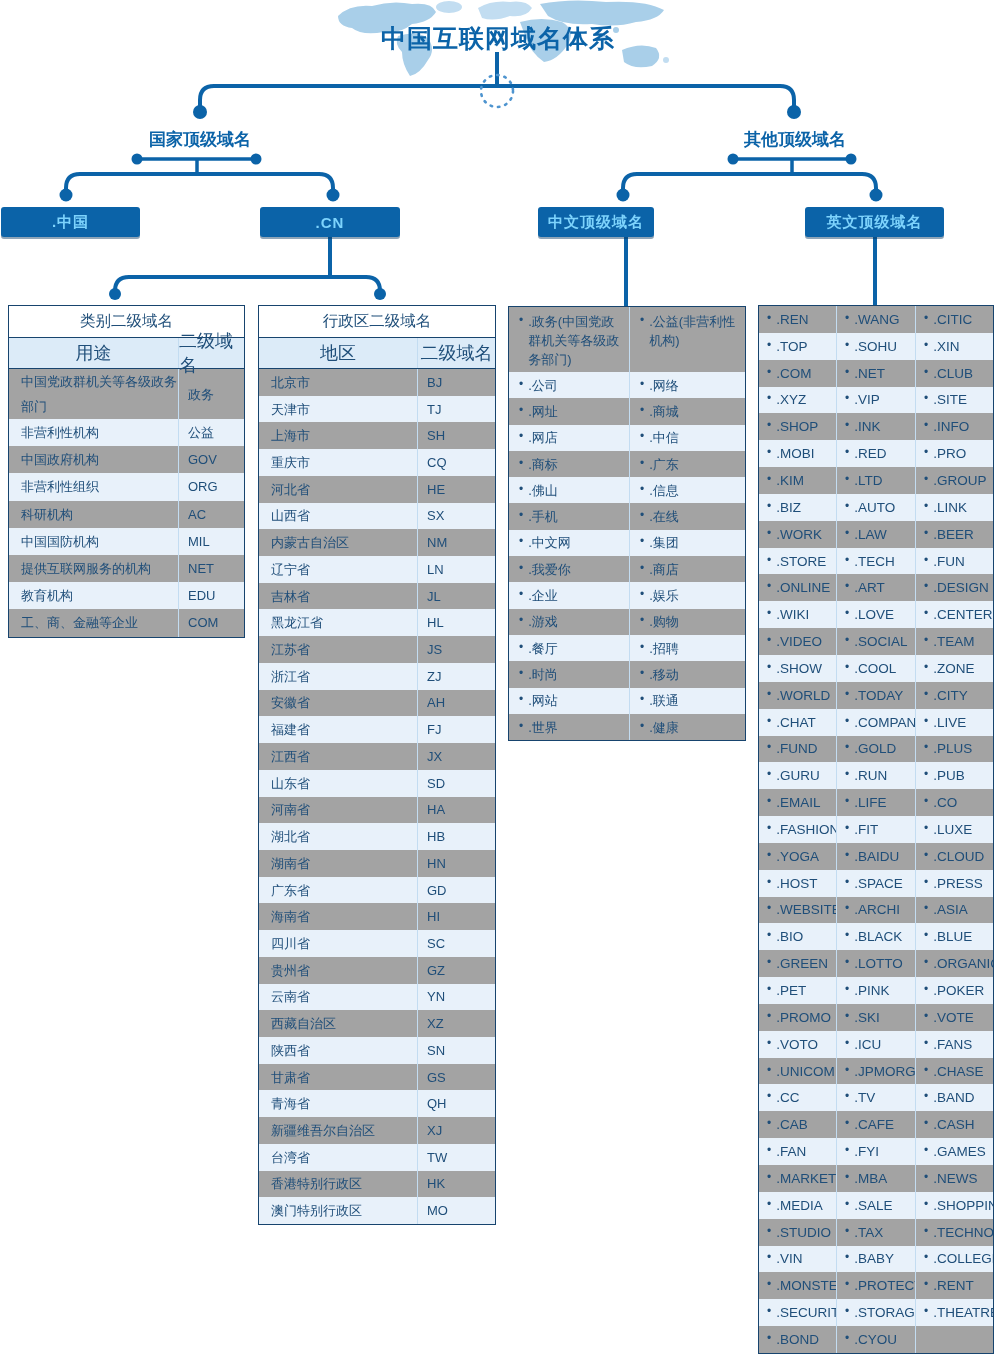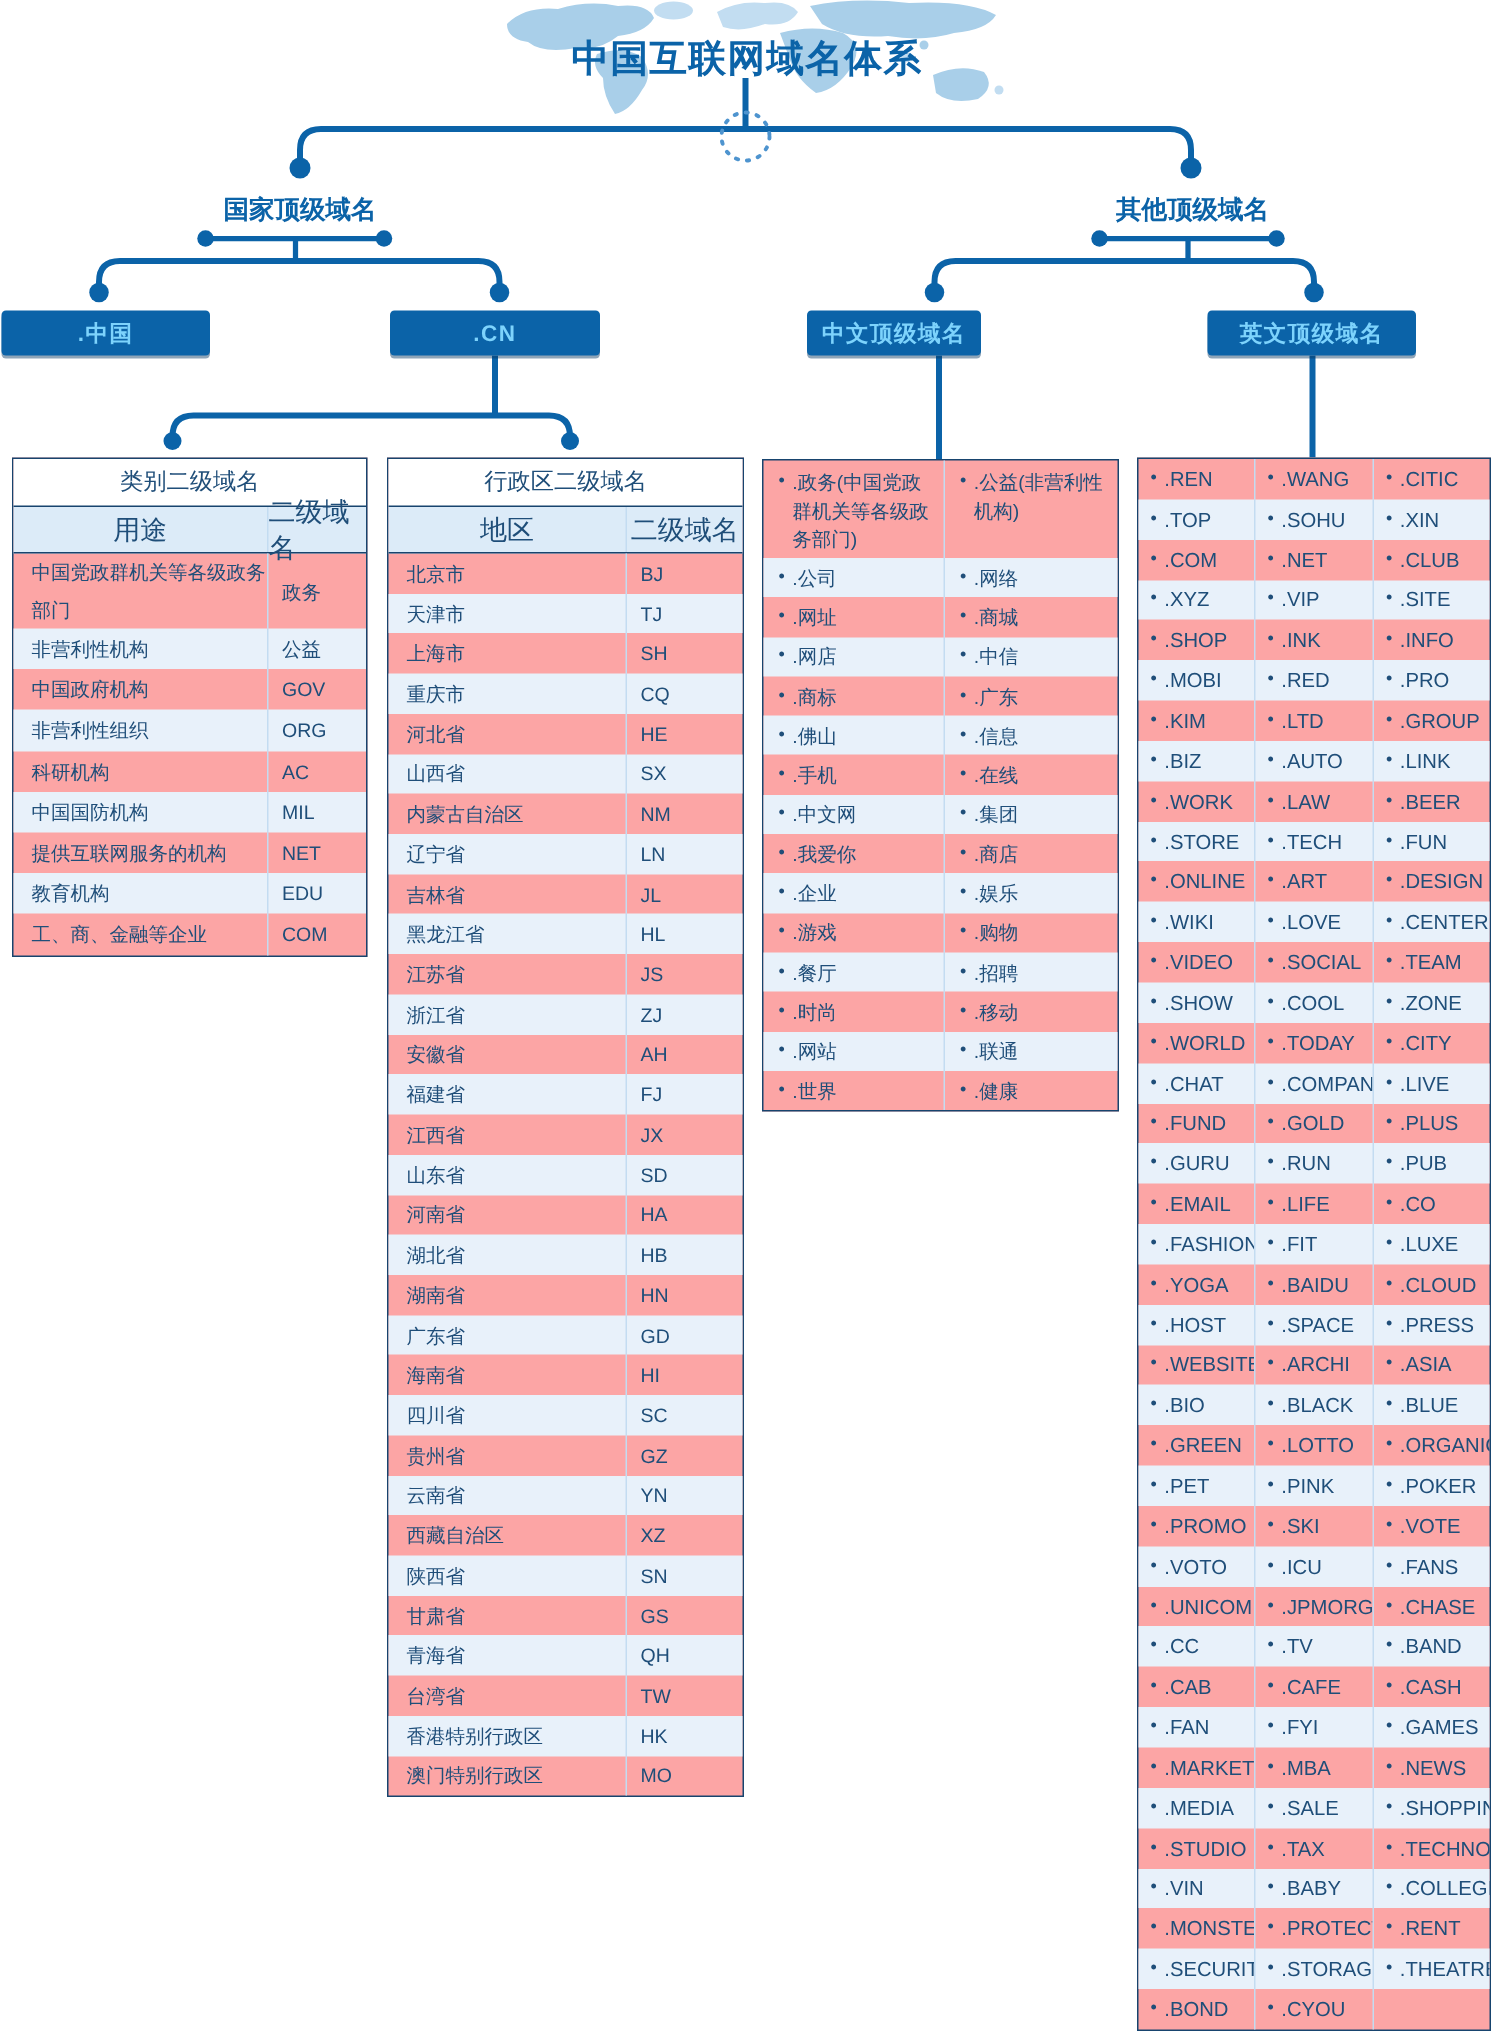--- a/index.html
+++ b/index.html
@@ -23,21 +23,21 @@
     position:absolute;height:30px;background:var(--accent);color:#7dd3fc;
     display:flex;align-items:center;justify-content:center;
     font-size:15px;font-weight:bold;border-radius:3px;box-sizing:border-box;
     box-shadow:0 2px 0 rgba(6,56,97,.45);z-index:2;letter-spacing:1px;
   }
   #box-china{left:1px;top:207px;width:139px;}
   #box-cn{left:260px;top:207px;width:140px;}
   #box-zh{left:538px;top:207px;width:116px;}
   #box-en{left:805px;top:207px;width:139px;}
   .tbl{
-    position:absolute;border:1.5px solid var(--border);background:#fca5a5;
+    position:absolute;border:1.5px solid var(--border);background:#a3a3a3;
     box-sizing:border-box;color:var(--navy);z-index:2;
   }
   .tbl .ttl{
     height:31px;display:flex;align-items:center;justify-content:center;
     font-size:15.5px;border-bottom:1.5px solid var(--border);background:#fff;
   }
   .thead{display:flex;background:var(--headbg);height:30px;border-bottom:1.5px solid var(--border);}
   .hcell{display:flex;align-items:center;justify-content:center;font-size:18px;box-sizing:border-box;}
   .trow{display:flex;}
   .tbody .trow:nth-child(even){background:var(--stripe);}
@@ -294,20 +294,24 @@
         </div>
         <div class="trow">
           <div class="cell c0">甘肃省</div>
           <div class="cell c1">GS</div>
         </div>
         <div class="trow">
           <div class="cell c0">青海省</div>
           <div class="cell c1">QH</div>
         </div>
         <div class="trow">
+          <div class="cell c0">新疆维吾尔自治区</div>
+          <div class="cell c1">XJ</div>
+        </div>
+        <div class="trow">
           <div class="cell c0">台湾省</div>
           <div class="cell c1">TW</div>
         </div>
         <div class="trow">
           <div class="cell c0">香港特别行政区</div>
           <div class="cell c1">HK</div>
         </div>
         <div class="trow">
           <div class="cell c0">澳门特别行政区</div>
           <div class="cell c1">MO</div>

